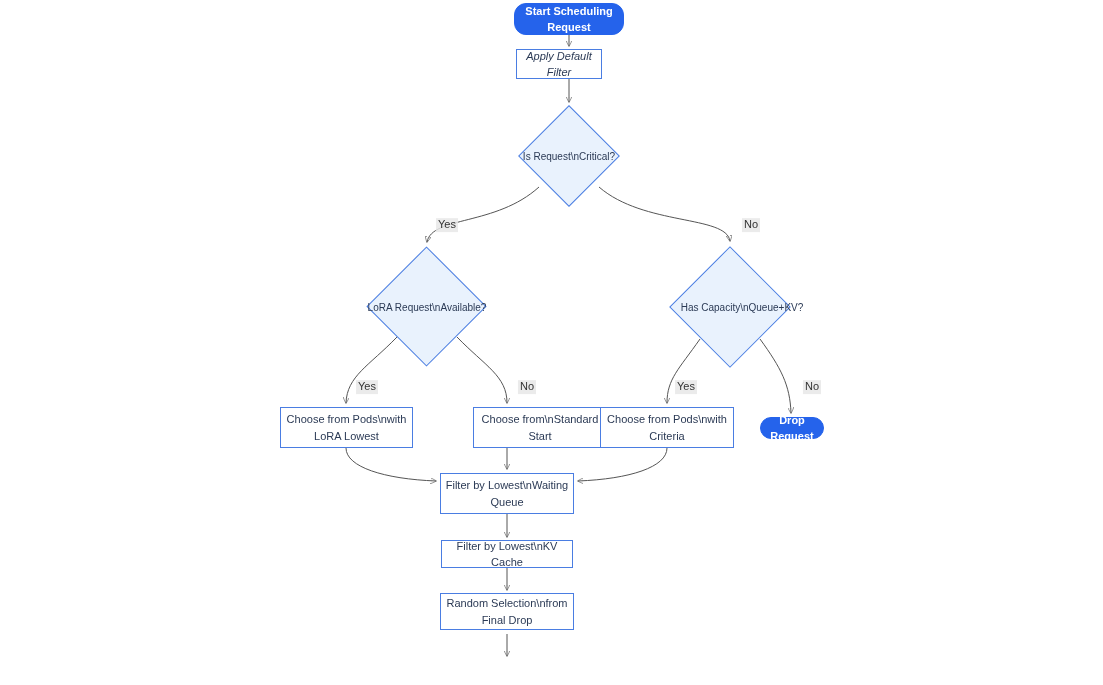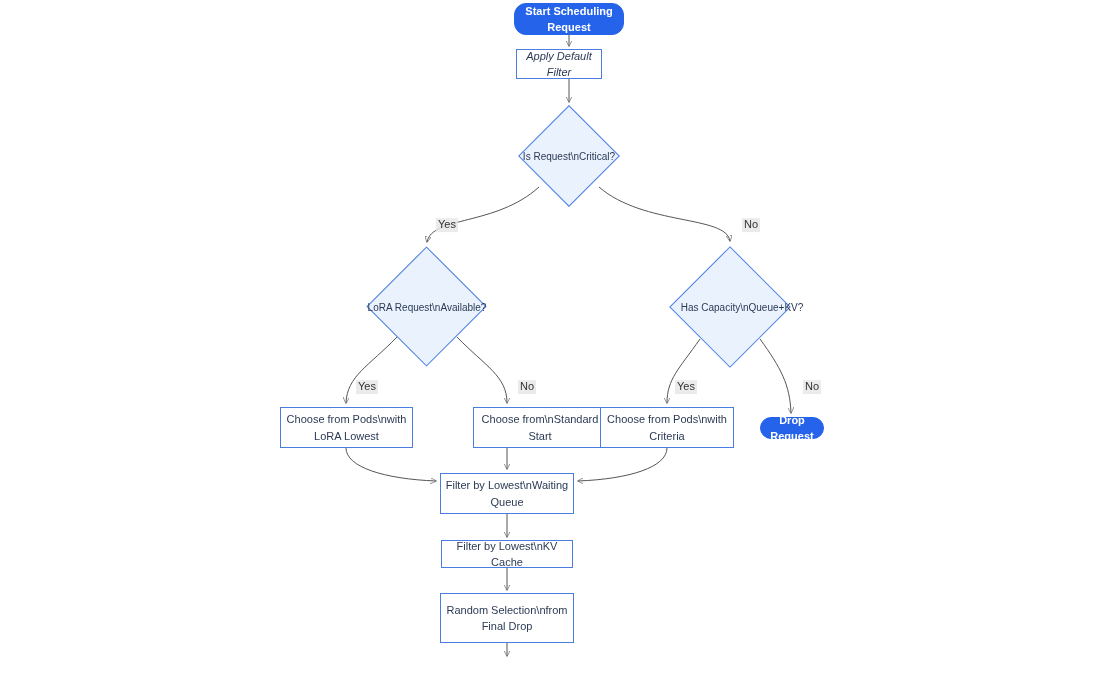--- a/index.html
+++ b/index.html
@@ -96,20 +96,20 @@
 
   <div class="node pill" style="left:760px;top:417px;width:64px;height:22px;">Drop Request</div>
 
   <div class="node rect" style="left:441px;top:540px;width:132px;height:28px;">Filter by Lowest\nKV Cache</div>
 
   <div class="node rect" style="left:440px;top:473px;width:134px;height:41px;">
     <span class="line">Filter by Lowest\nWaiting</span>
     <span class="line">Queue</span>
   </div>
 
-  <div class="node rect" style="left:440px;top:593px;width:134px;height:50px;">
+  <div class="node rect" style="left:440px;top:593px;width:134px;height:37px;">
     <span class="line">Random Selection\nfrom</span>
     <span class="line">Final Drop</span>
   </div>
 
   <div class="node pill" style="left:492px;top:686px;width:30px;height:22px;">End</div>
 
 </div>
 
 </body></html>

